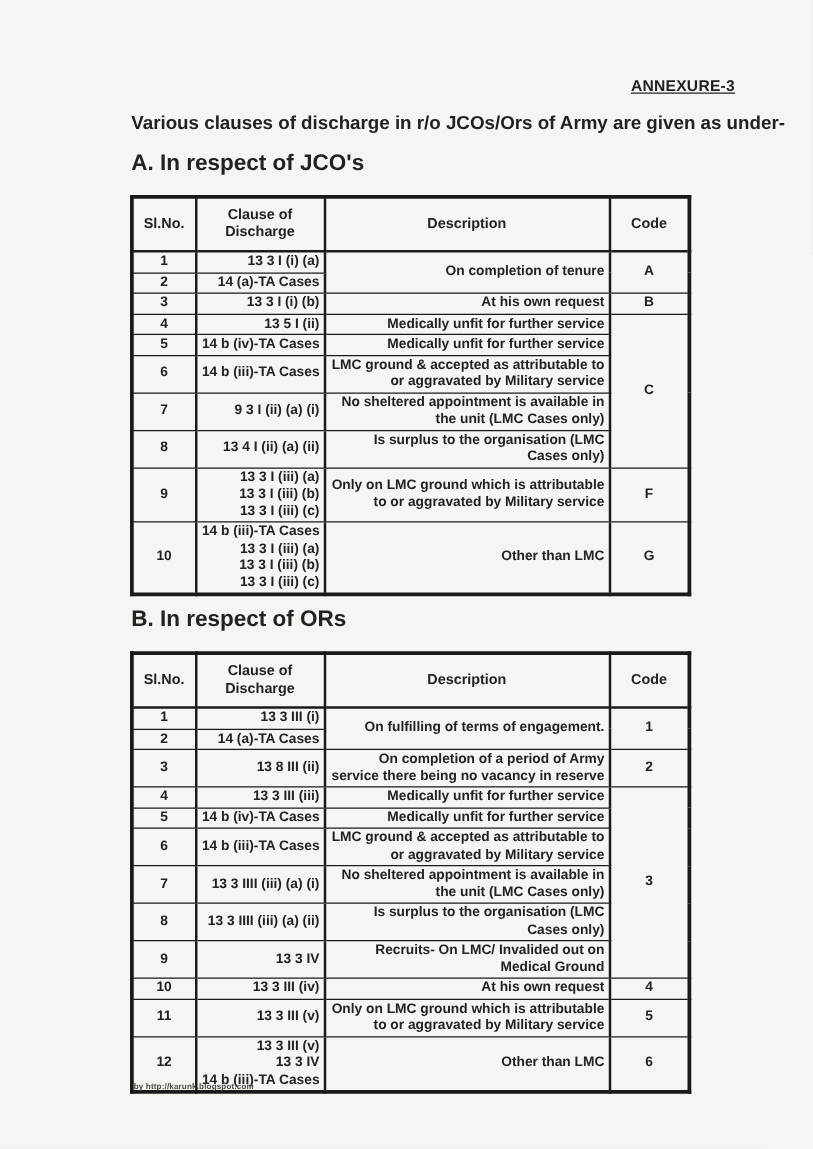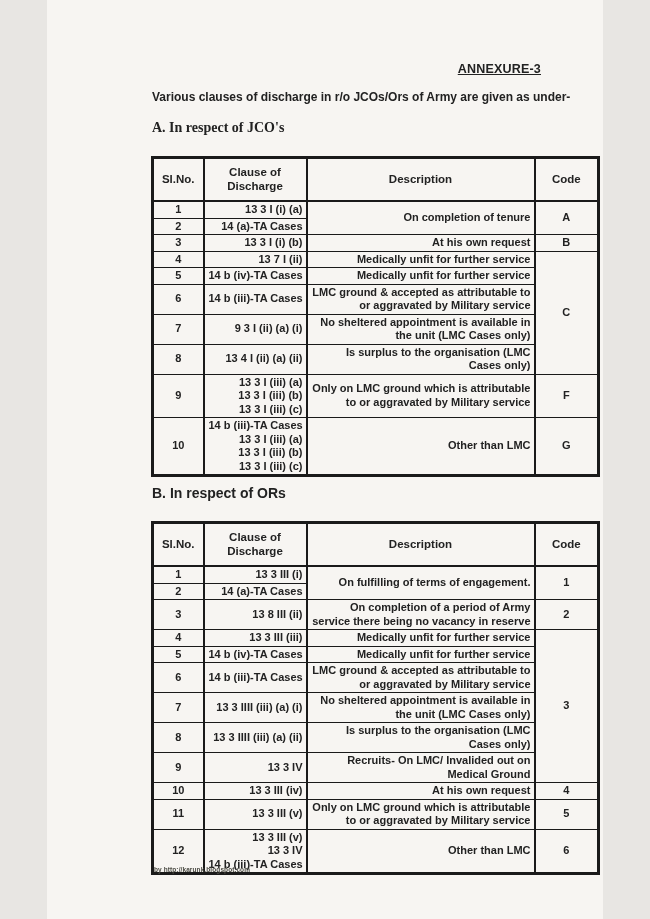--- a/index.html
+++ b/index.html
@@ -3,43 +3,43 @@
 <meta charset="utf-8">
 <style>
   :root{
     --page-bg:#f7f5f2;
     --ink:#222222;
     --line:#1a1a1a;
   }
   *{box-sizing:border-box;margin:0;padding:0;}
   html,body{background:#e8e6e3;}
   .page{
-    width:556px;height:919px;
+    width:650px;height:919px;
     background:var(--page-bg);
     color:var(--ink);
     font-family:"Liberation Sans", sans-serif;
     font-weight:bold;
     position:relative;
     overflow:hidden;
     margin:0 auto;
   }
   .annexure{
     position:absolute;
     top:62px;right:62px;
     font-size:12.5px;
     text-decoration:underline;
     letter-spacing:0.2px;
   }
   .title{
     position:absolute;
     top:90px;left:105px;
-    font-size:12px;
-  }
-  .section-a{position:absolute;top:120px;left:105px;font-size:14px;font-family:Liberation Serif, serif;}
-  .section-b{position:absolute;top:485px;left:105px;font-size:14px;}
+    font-size:15px;
+  }
+  .section-a{position:absolute;top:120px;left:105px;font-size:18px;}
+  .section-b{position:absolute;top:485px;left:105px;font-size:18px;}
   .tbl{
     position:absolute;
     left:104px;
     width:446px;
     border-collapse:collapse;
     table-layout:fixed;
     font-size:11px;
     line-height:13.5px;
     padding-left:42px;
   }
@@ -128,21 +128,21 @@
           <td class="slno">3</td>
           <td class="clause">
             <div class="clause-line">13 3 I (i) (b)</div>
           </td>
           <td class="desc">At his own request</td>
           <td class="code">B</td>
         </tr>
         <tr>
           <td class="slno">4</td>
           <td class="clause">
-            <div class="clause-line">13 7 I (ii)</div>
+            <div class="clause-line">13 5 I (ii)</div>
           </td>
           <td class="desc">Medically unfit for further service</td>
           <td class="code" rowspan="5">C</td>
         </tr>
         <tr>
           <td class="slno">5</td>
           <td class="clause">
             <div class="clause-line">14 b (iv)-TA Cases</div>
           </td>
           <td class="desc">Medically unfit for further service</td>

